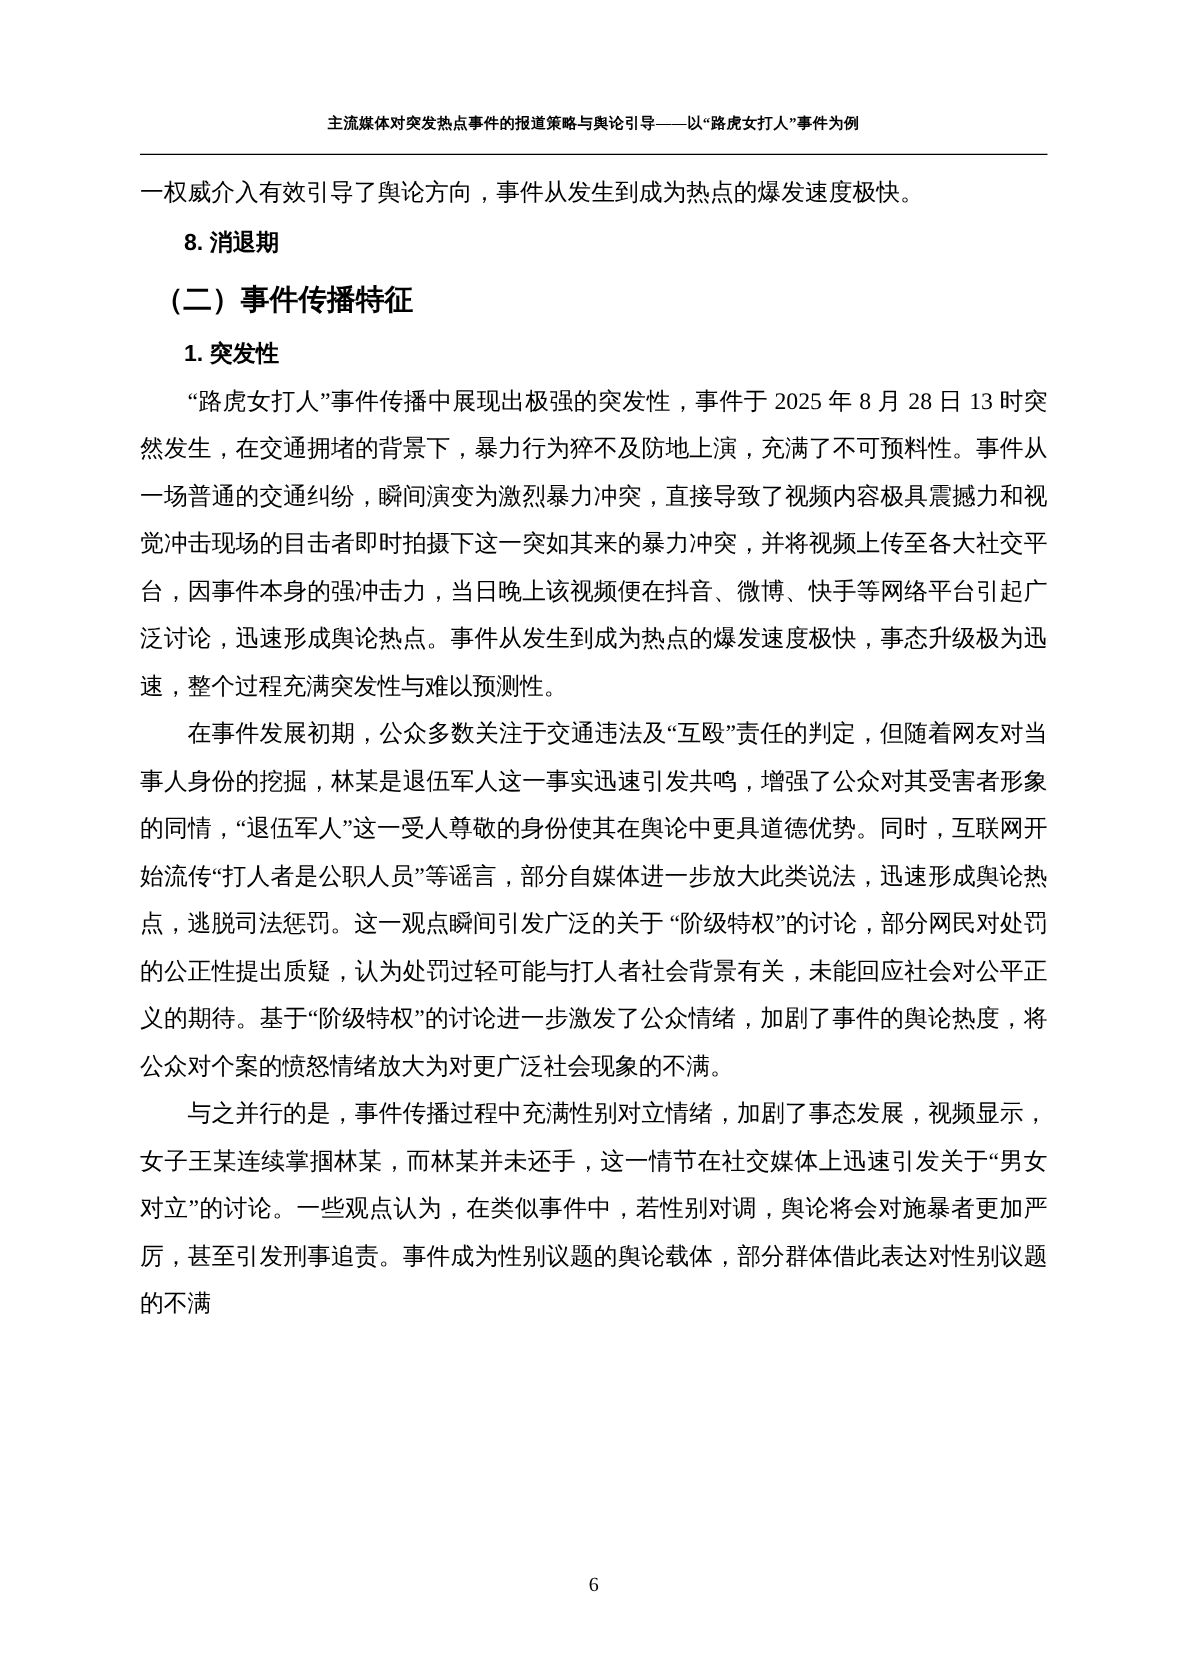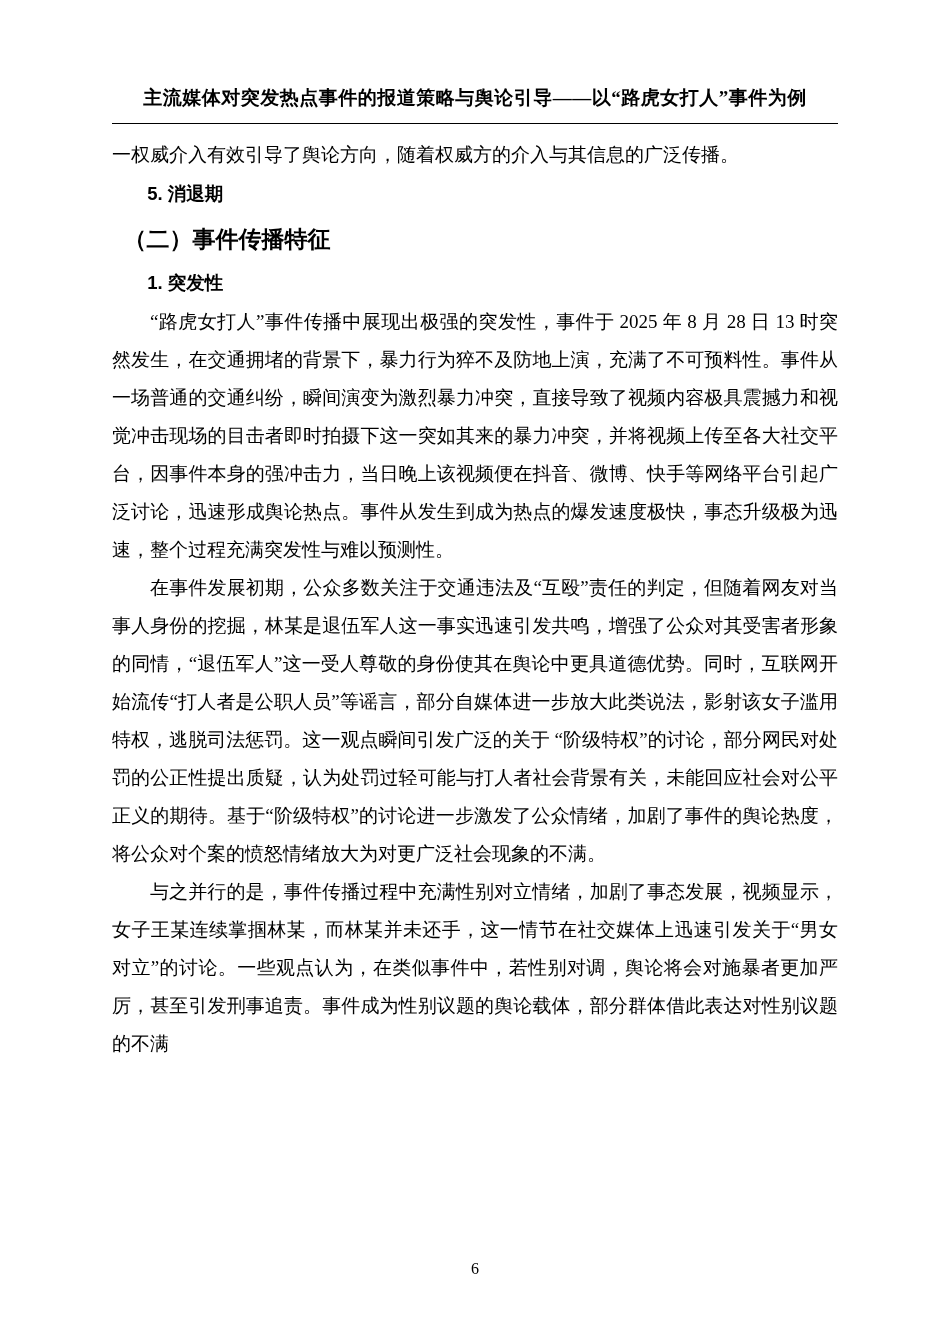--- a/index.html
+++ b/index.html
@@ -13,21 +13,21 @@
     width: 950px;
     height: 1344px;
     margin: 0 auto;
     background: #ffffff;
     padding: 86px 112px 0 112px;
     overflow: hidden;
   }
   .running-head {
     text-align: center;
     font-weight: bold;
-    font-size: 19px;
+    font-size: 12px;
     line-height: 24px;
     padding-bottom: 13px;
     border-bottom: 1px solid #000000;
     letter-spacing: 0.5px;
   }
   .content {
     padding-top: 12px;
   }
   .para {
     font-size: 19px;
@@ -70,33 +70,33 @@
 </style>
 </head>
 <body>
 
 <div class="page">
 
   <div class="running-head">主流媒体对突发热点事件的报道策略与舆论引导——以“路虎女打人”事件为例</div>
 
   <div class="content">
 
-    <p class="para no-indent">一权威介入有效引导了舆论方向，随着权威方的介入与其信息的广泛传播。</p>
+    <p class="para no-indent">一权威介入有效引导了舆论方向，事件从发生到成为热点的爆发速度极快。</p>
 
-    <h3 class="sub-heading">5. 消退期</h3>
+    <h3 class="sub-heading">8. 消退期</h3>
 
 
     <h2 class="section-heading">（二）事件传播特征</h2>
 
     <h3 class="sub-heading">1. 突发性</h3>
 
     <p class="para">“路虎女打人”事件传播中展现出极强的突发性，事件于 2025 年 8 月 28 日 13 时突然发生，在交通拥堵的背景下，暴力行为猝不及防地上演，充满了不可预料性。事件从一场普通的交通纠纷，瞬间演变为激烈暴力冲突，直接导致了视频内容极具震撼力和视觉冲击现场的目击者即时拍摄下这一突如其来的暴力冲突，并将视频上传至各大社交平台，因事件本身的强冲击力，当日晚上该视频便在抖音、微博、快手等网络平台引起广泛讨论，迅速形成舆论热点。事件从发生到成为热点的爆发速度极快，事态升级极为迅速，整个过程充满突发性与难以预测性。</p>
 
 
-    <p class="para">在事件发展初期，公众多数关注于交通违法及“互殴”责任的判定，但随着网友对当事人身份的挖掘，林某是退伍军人这一事实迅速引发共鸣，增强了公众对其受害者形象的同情，“退伍军人”这一受人尊敬的身份使其在舆论中更具道德优势。同时，互联网开始流传“打人者是公职人员”等谣言，部分自媒体进一步放大此类说法，影射该女子滥用特权，逃脱司法惩罚。这一观点瞬间引发广泛的关于 “阶级特权”的讨论，部分网民对处罚的公正性提出质疑，认为处罚过轻可能与打人者社会背景有关，未能回应社会对公平正义的期待。基于“阶级特权”的讨论进一步激发了公众情绪，加剧了事件的舆论热度，将公众对个案的愤怒情绪放大为对更广泛社会现象的不满。</p>
+    <p class="para">在事件发展初期，公众多数关注于交通违法及“互殴”责任的判定，但随着网友对当事人身份的挖掘，林某是退伍军人这一事实迅速引发共鸣，增强了公众对其受害者形象的同情，“退伍军人”这一受人尊敬的身份使其在舆论中更具道德优势。同时，互联网开始流传“打人者是公职人员”等谣言，部分自媒体进一步放大此类说法，迅速形成舆论热点，逃脱司法惩罚。这一观点瞬间引发广泛的关于 “阶级特权”的讨论，部分网民对处罚的公正性提出质疑，认为处罚过轻可能与打人者社会背景有关，未能回应社会对公平正义的期待。基于“阶级特权”的讨论进一步激发了公众情绪，加剧了事件的舆论热度，将公众对个案的愤怒情绪放大为对更广泛社会现象的不满。</p>
 
     <p class="para">与之并行的是，事件传播过程中充满性别对立情绪，加剧了事态发展，视频显示，女子王某连续掌掴林某，而林某并未还手，这一情节在社交媒体上迅速引发关于“男女对立”的讨论。一些观点认为，在类似事件中，若性别对调，舆论将会对施暴者更加严厉，甚至引发刑事追责。事件成为性别议题的舆论载体，部分群体借此表达对性别议题的不满</p>
 
   </div>
 
   <div class="footer">
     <span class="page-number">6</span>
   </div>
 
 </div>

